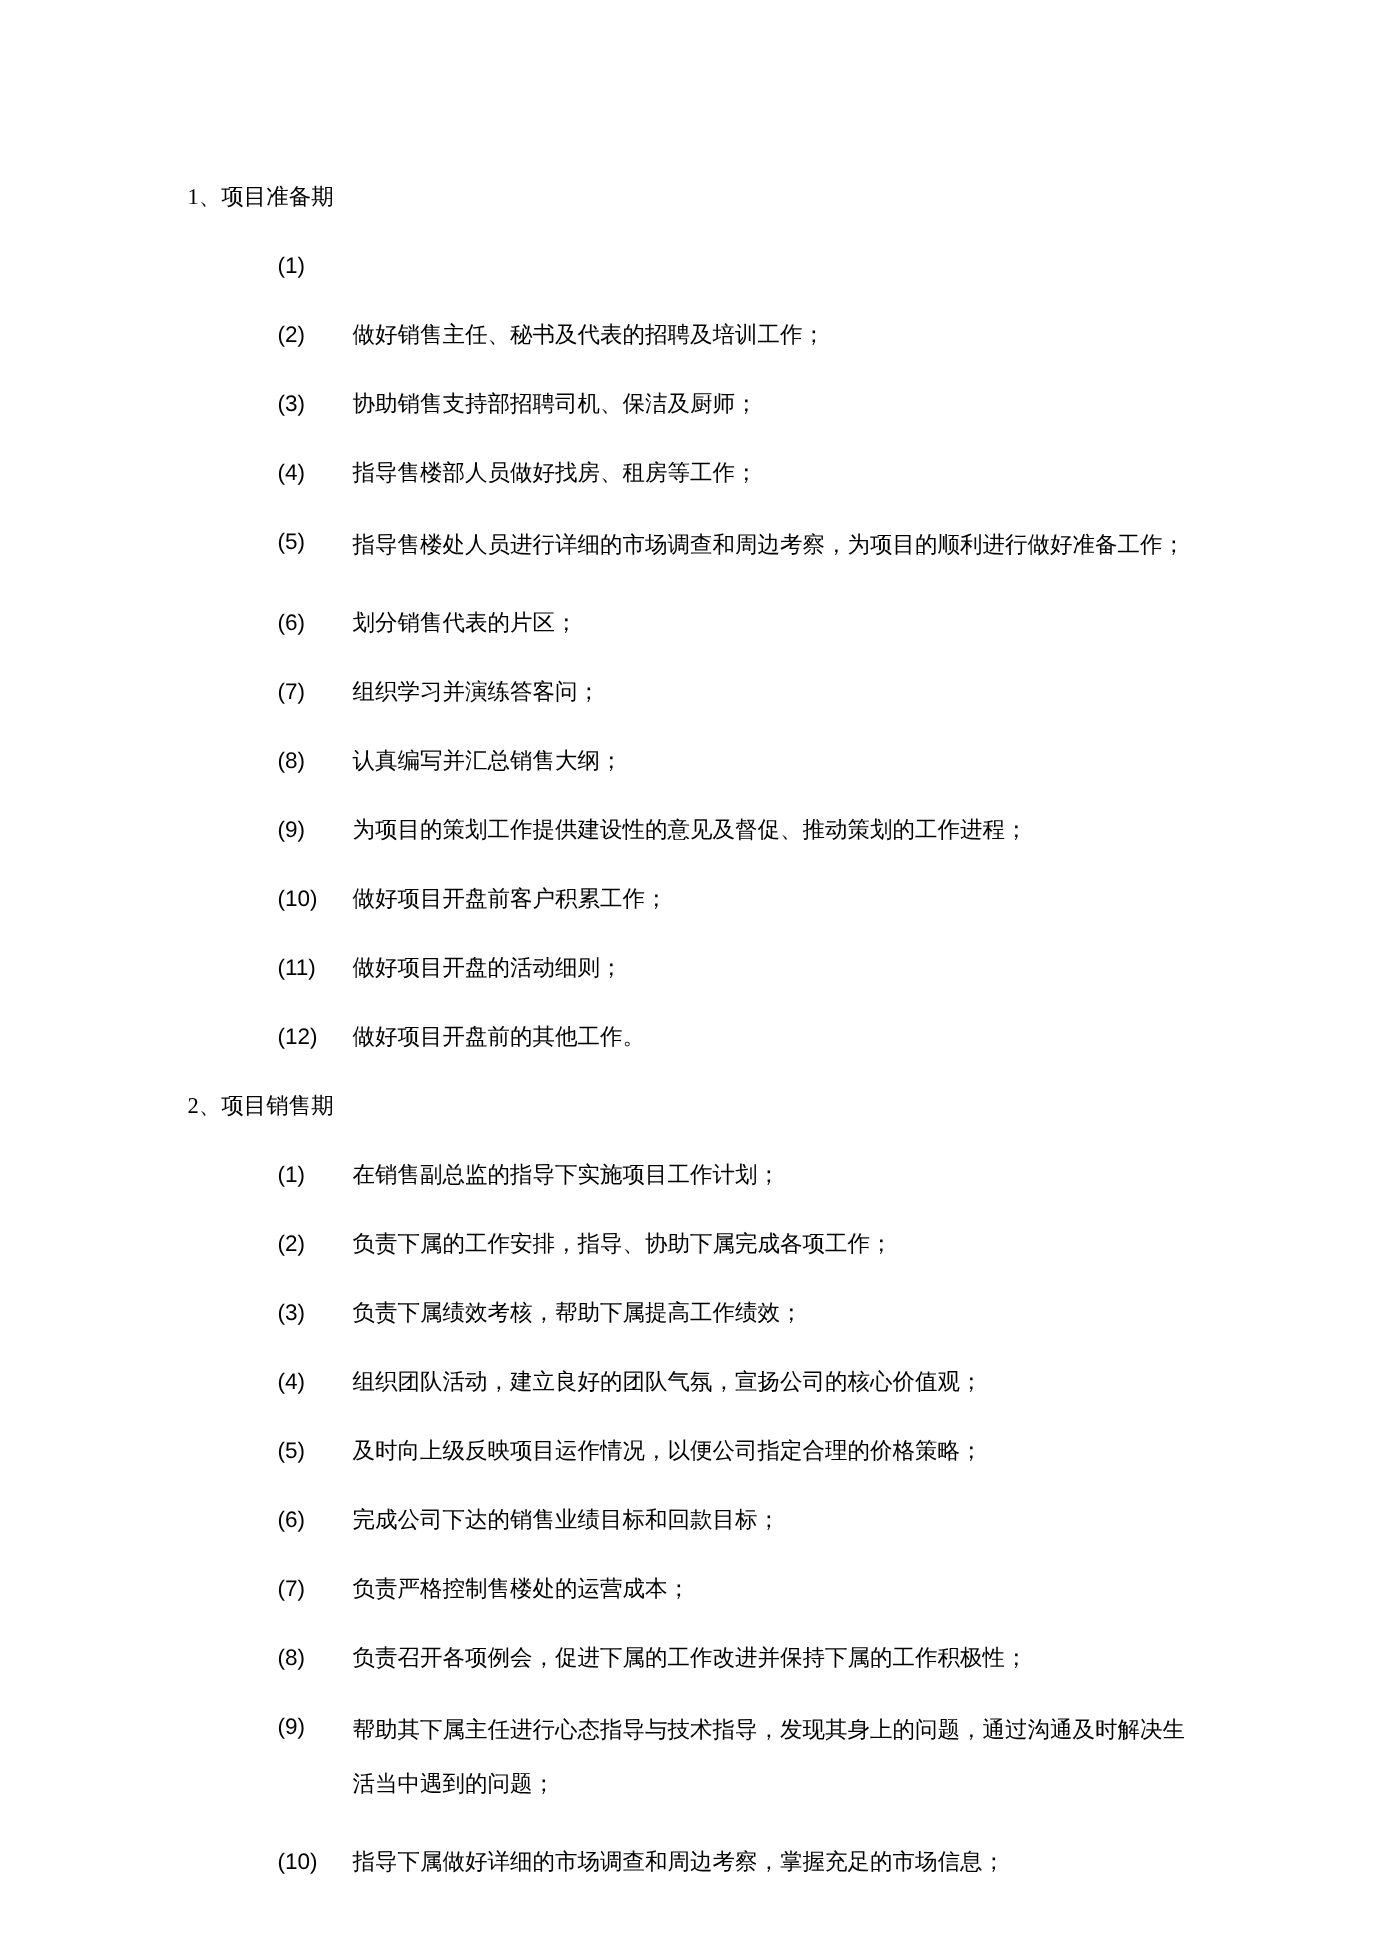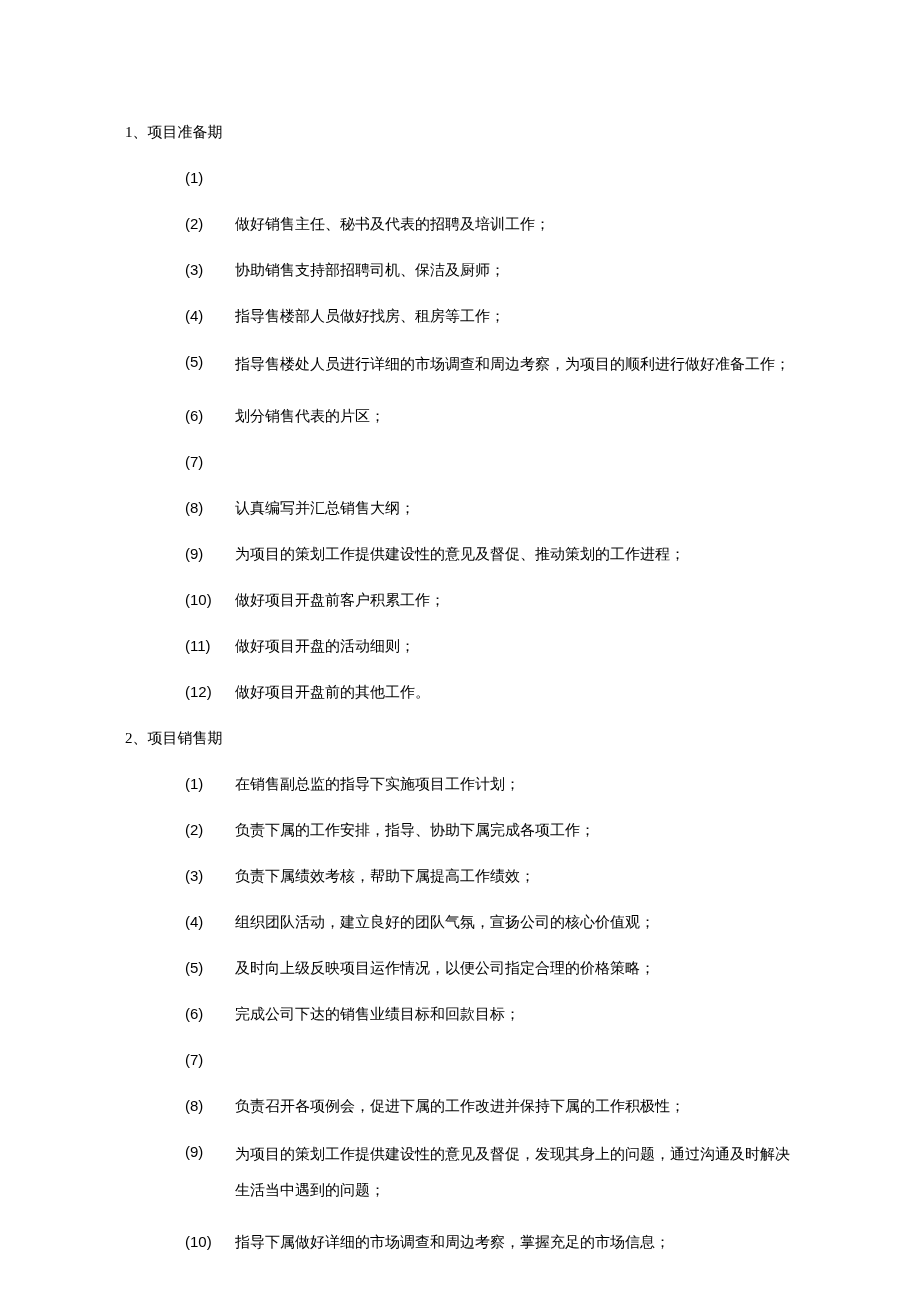--- a/index.html
+++ b/index.html
@@ -57,20 +57,21 @@
     <div class="list-item">
       <div class="num">(5)</div>
       <div class="content">指导售楼处人员进行详细的市场调查和周边考察，为项目的顺利进行做好准备工作；</div>
     </div>
     <div class="list-item">
       <div class="num">(6)</div>
       <div class="content single">划分销售代表的片区；</div>
     </div>
     <div class="list-item">
       <div class="num">(7)</div>
+      <div class="content single">组织学习并演练答客问；</div>
     </div>
     <div class="list-item">
       <div class="num">(8)</div>
       <div class="content single">认真编写并汇总销售大纲；</div>
     </div>
     <div class="list-item">
       <div class="num">(9)</div>
       <div class="content single">为项目的策划工作提供建设性的意见及督促、推动策划的工作进程；</div>
     </div>
     <div class="list-item">
@@ -105,26 +106,27 @@
     <div class="list-item">
       <div class="num">(5)</div>
       <div class="content single">及时向上级反映项目运作情况，以便公司指定合理的价格策略；</div>
     </div>
     <div class="list-item">
       <div class="num">(6)</div>
       <div class="content single">完成公司下达的销售业绩目标和回款目标；</div>
     </div>
     <div class="list-item">
       <div class="num">(7)</div>
+      <div class="content single">负责严格控制售楼处的运营成本；</div>
     </div>
     <div class="list-item">
       <div class="num">(8)</div>
       <div class="content single">负责召开各项例会，促进下属的工作改进并保持下属的工作积极性；</div>
     </div>
     <div class="list-item">
       <div class="num">(9)</div>
-      <div class="content">为项目的策划工作提供建设性的意见及督促，发现其身上的问题，通过沟通及时解决生活当中遇到的问题；</div>
+      <div class="content">帮助其下属主任进行心态指导与技术指导，发现其身上的问题，通过沟通及时解决生活当中遇到的问题；</div>
     </div>
     <div class="list-item">
       <div class="num">(10)</div>
       <div class="content single">指导下属做好详细的市场调查和周边考察，掌握充足的市场信息；</div>
     </div>
   </div>
 
 </body></html>

